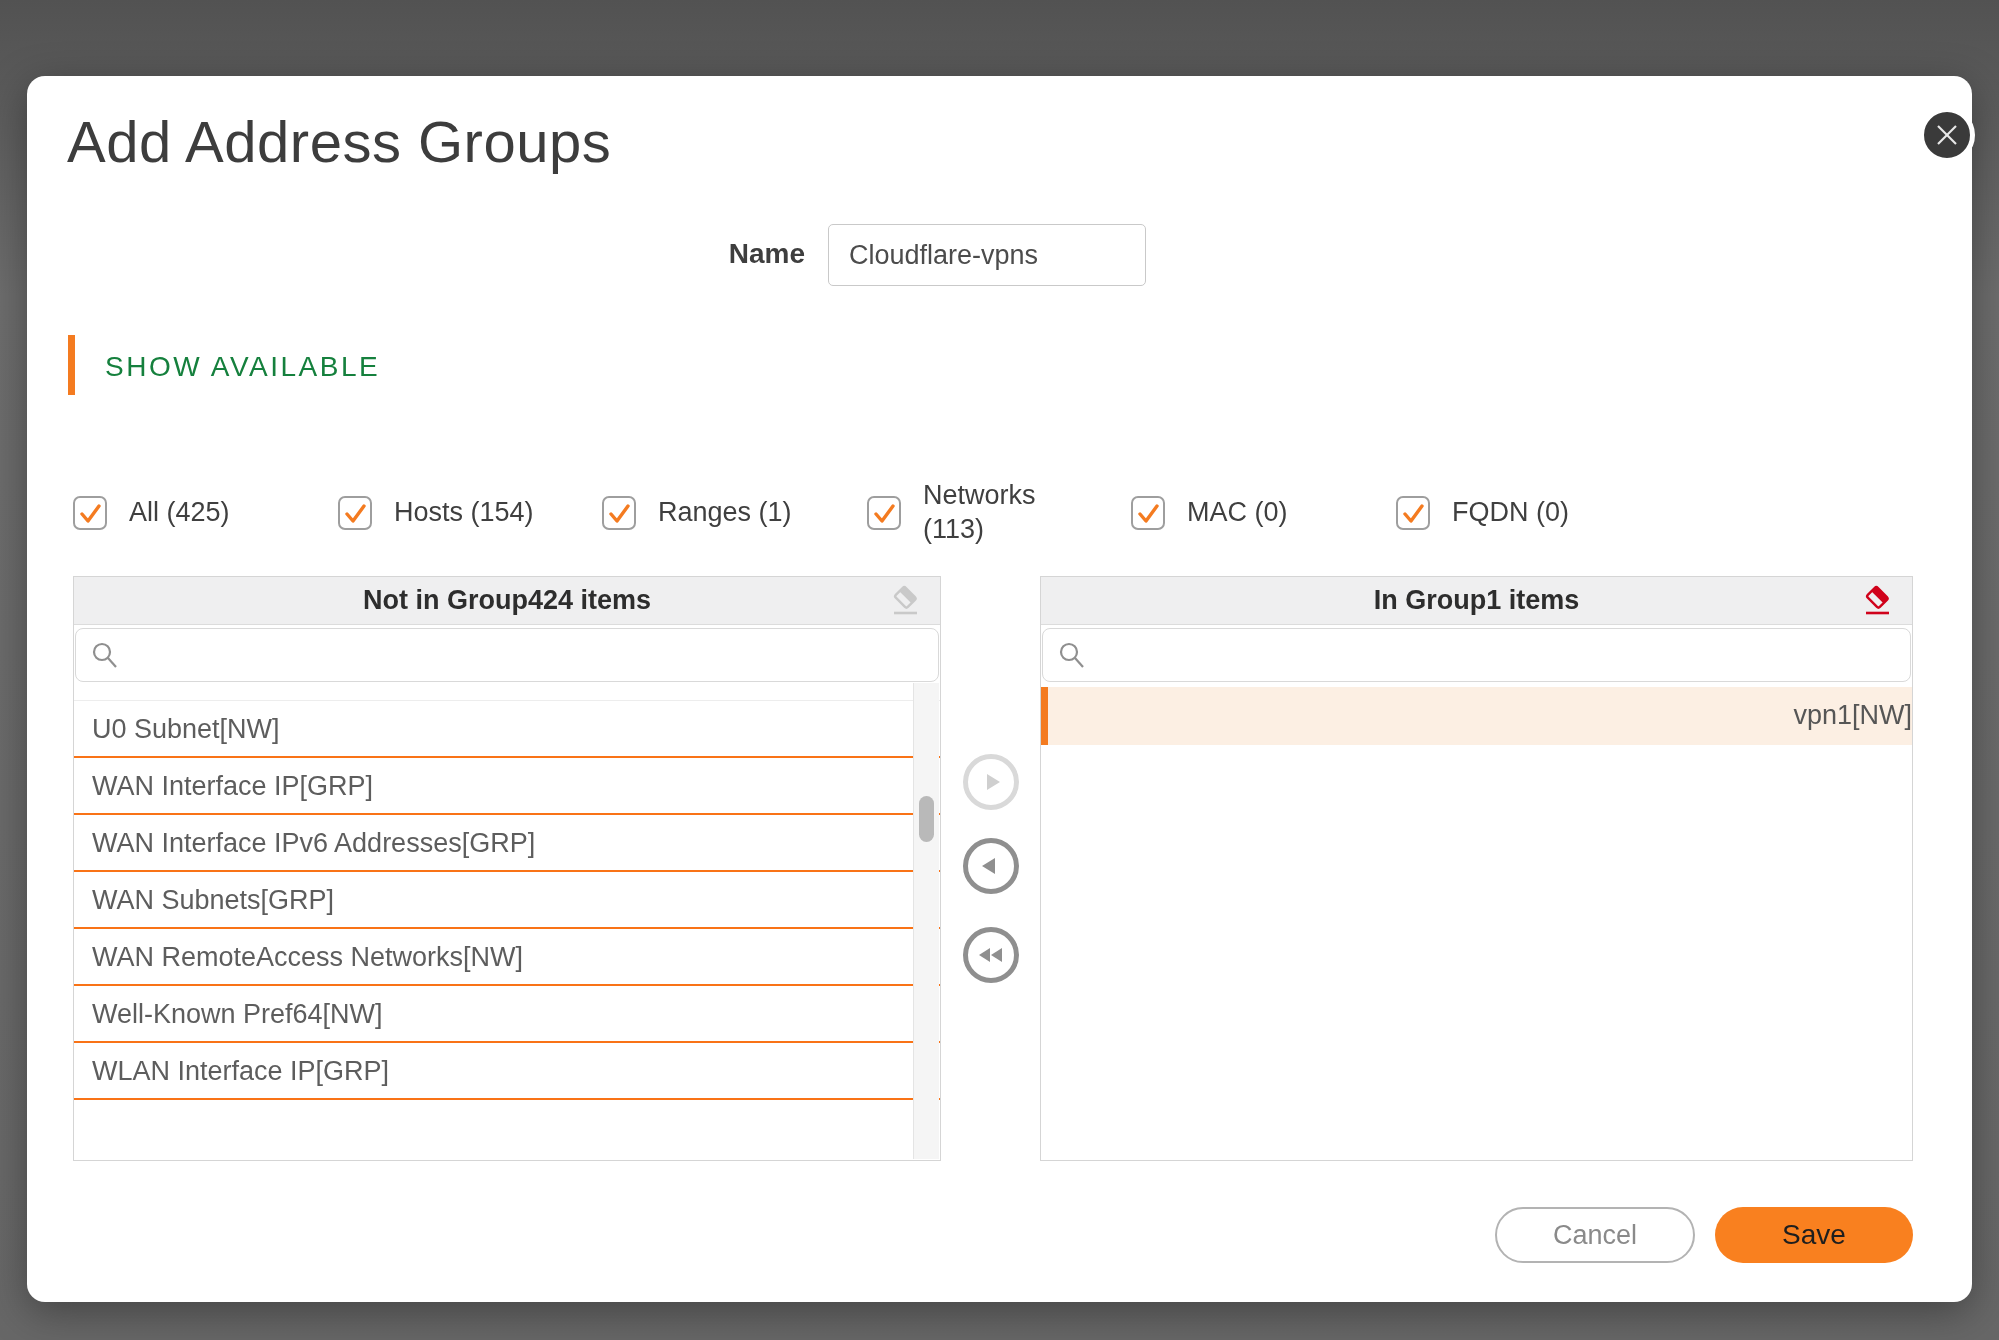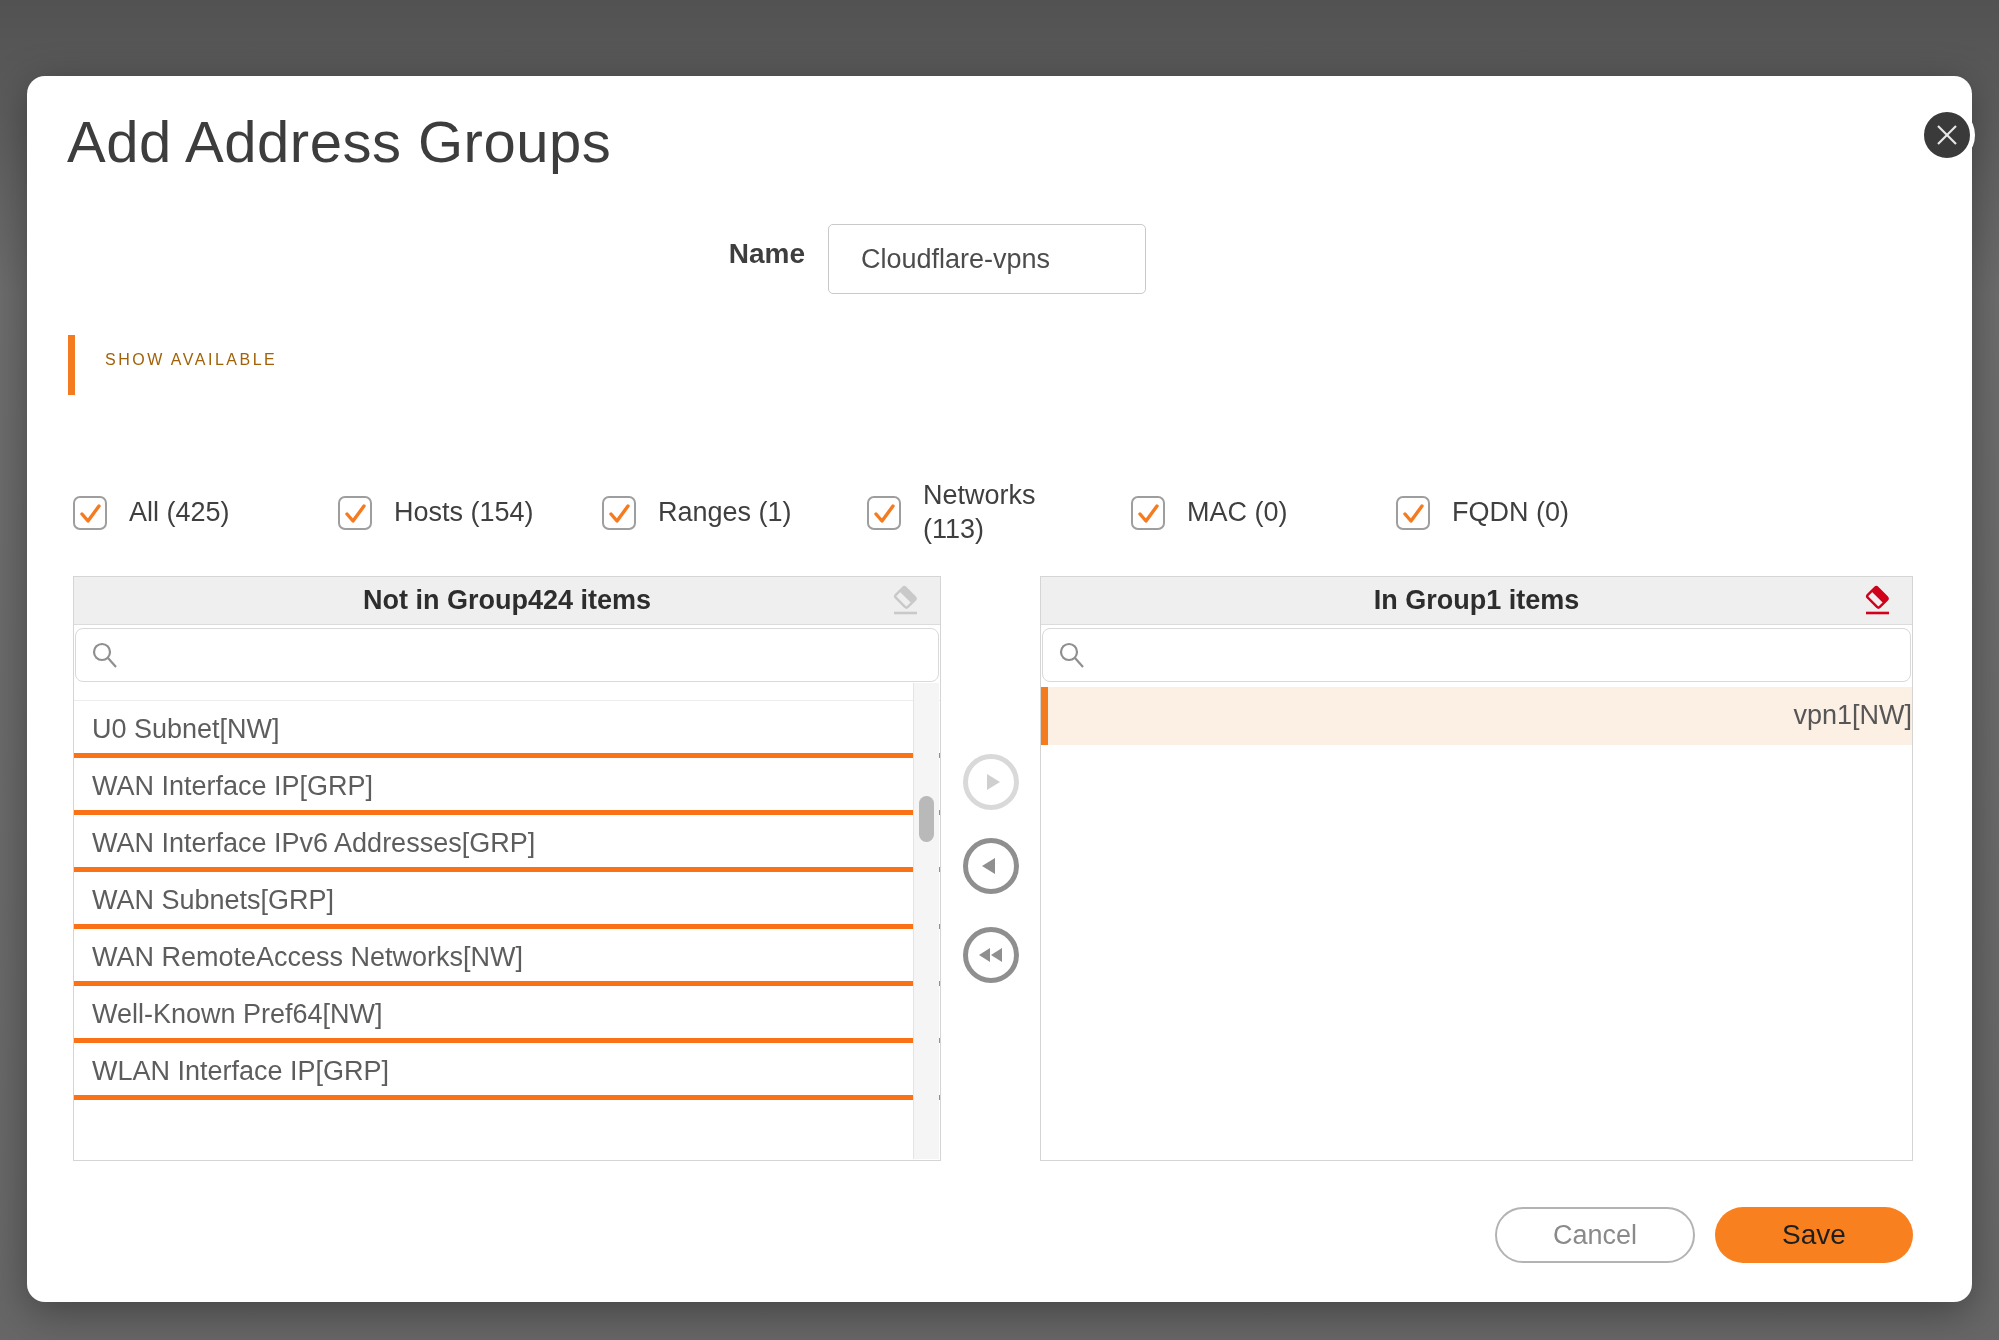--- a/index.html
+++ b/index.html
@@ -33,34 +33,34 @@
     display: flex; align-items: center; justify-content: center;
     cursor: pointer;
   }
   
   .name-label {
     position: absolute; left: 608px; top: 162px; width: 170px;
     text-align: right; font-size: 28px; font-weight: bold; color: #3e3e3e;
   }
   .name-input {
     position: absolute; left: 801px; top: 148px;
-    width: 318px; height: 70px;
+    width: 318px; height: 62px;
     border: 1px solid #c9c9c9; border-radius: 5px;
     font-family: "Liberation Sans", sans-serif;
-    font-size: 27px; color: #4c4c4c; padding: 0 32px;
+    font-size: 27px; color: #4c4c4c; padding: 0 20px;
     outline: none; background: #fff;
   }
   
   .accent-bar {
     position: absolute; left: 41px; top: 259px;
     width: 7px; height: 60px; background: #F47B20;
   }
   .section-title {
     position: absolute; left: 78px; top: 275px;
-    font-size: 16px; color: #a16207; letter-spacing: 2.5px;
+    font-size: 28px; color: #15803d; letter-spacing: 2.5px;
   }
   
   .filter {
     position: absolute; top: 405px; height: 64px;
     display: flex; align-items: center; gap: 22px; cursor: pointer;
   }
   .cb {
     width: 34px; height: 34px; flex: 0 0 34px;
     border: 2px solid #9e9e9e; border-radius: 7px; background: #fff;
     display: flex; align-items: center; justify-content: center;
@@ -98,21 +98,21 @@
     width: 100%; height: 100%;
     border: 1px solid #d9d9d9; border-radius: 8px;
     font-family: "Liberation Sans", sans-serif;
     font-size: 26px; color: #555; padding: 0 16px 0 58px; outline: none;
   }
   .search-box svg { position: absolute; left: 14px; top: 11px; pointer-events: none; }
   .list { position: absolute; left: 0; right: 0; top: 107px; bottom: 1px; overflow: hidden; }
   .row-sliver { height: 17px; border-bottom: 1px solid #ededed; }
   .list-row {
     height: 57px; line-height: 56px;
-    border-bottom: 5px solid #f97316;
+    border-bottom: 2px solid #f97316;
     padding: 0 36px 0 18px;
     font-size: 27px; color: #5d5d5d;
     white-space: nowrap; overflow: hidden; cursor: pointer;
   }
   .selected-row {
     position: absolute; left: 0; right: 0; top: 110px; height: 58px;
     background: #fcefe3; border-left: 7px solid #F47B20;
     font-size: 27px; color: #565656; line-height: 57px; padding-left: 24px;
     cursor: pointer;
     text-align: right;

